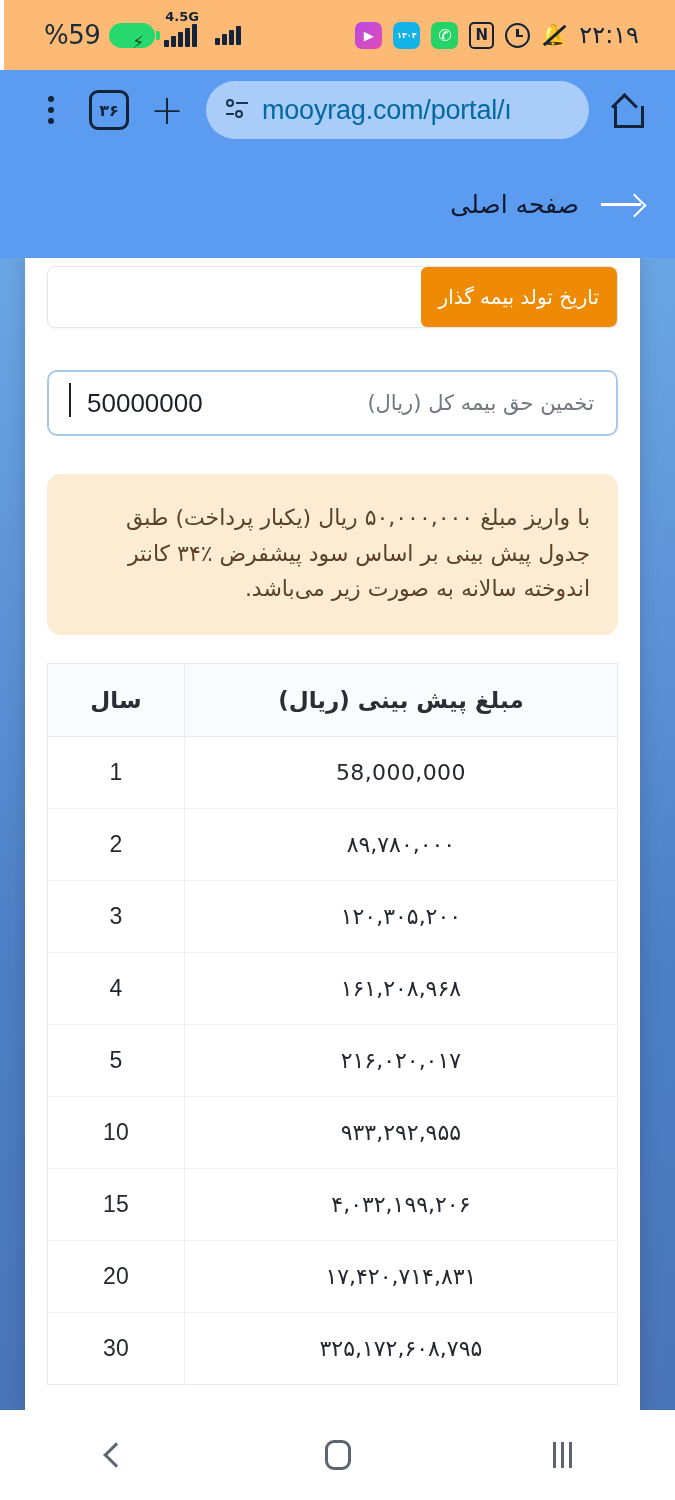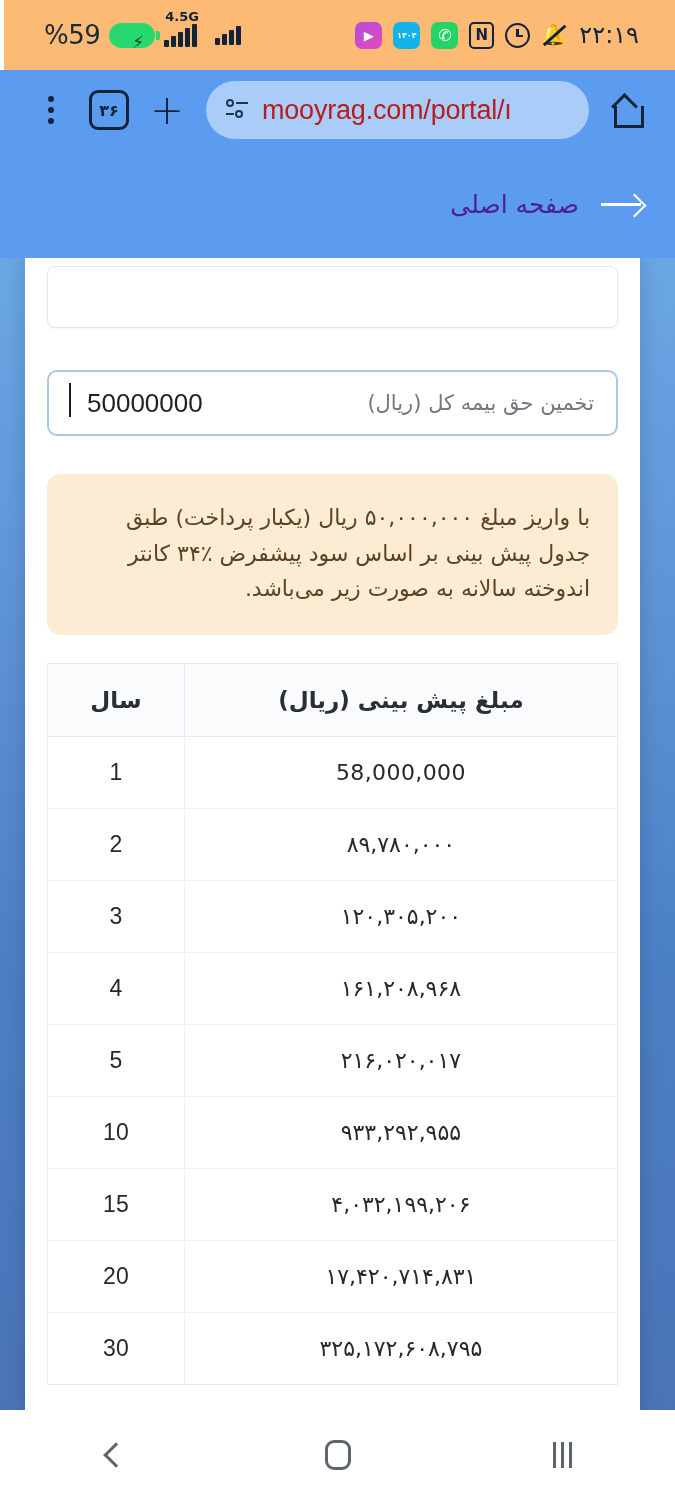--- a/index.html
+++ b/index.html
@@ -208,21 +208,21 @@
   }
   .perm-icon .pi-c2 {
     position:absolute; left:9px; top:12px;
     width:8px;height:8px;border:2.2px solid #1c3553;border-radius:50%;
   }
   .perm-icon .pi-l2 {
     position:absolute; left:0px; top:15px; width:8px;height:2.4px;background:#1c3553;
   }
   .url-text {
     font-size: 27px;
-    color: #b91c1c;
+    color: #0369a1;
     white-space: nowrap;
     overflow: hidden;
     letter-spacing: -0.2px;
     font-family: "Liberation Sans", sans-serif;
   }
   .home-btn {
     width: 50px; height: 50px;
     display:flex;align-items:center;justify-content:center;
     flex: 0 0 auto;
   }
@@ -257,21 +257,21 @@
     background: #5b9bf0;
     display: flex;
     align-items: center;
     justify-content: flex-start;
     padding: 0 30px;
   }
   .header-link {
     display: flex;
     align-items: center;
     gap: 22px;
-    color: #4c1d95;
+    color: #0f172a;
     font-size: 25px;
     direction: rtl;
   }
   .arrow-right {
     width: 44px; height: 22px;
     position: relative;
   }
   .arrow-right::before {
     content:"";
     position: absolute;
@@ -532,20 +532,21 @@
     <span class="arrow-right"></span>
     <span>صفحه اصلی</span>
   </a>
 </div>
 
 <div class="backdrop">
   <div class="content-card">
     <div class="card-inner">
 
       <div class="field-row">
+        <span class="field-tag">تاریخ تولد بیمه گذار</span>
       </div>
 
       <div class="premium-input">
         <span class="pi-label">تخمین حق بیمه کل (ریال)</span>
         <span class="pi-value">50000000</span>
       </div>
 
       <div class="info-box">
         <p class="info-text">با واریز مبلغ ۵۰,۰۰۰,۰۰۰ ریال (یکبار پرداخت) طبق جدول پیش بینی بر اساس سود پیشفرض ٪۳۴ کانتر اندوخته سالانه به صورت زیر می‌باشد.</p>
       </div>

